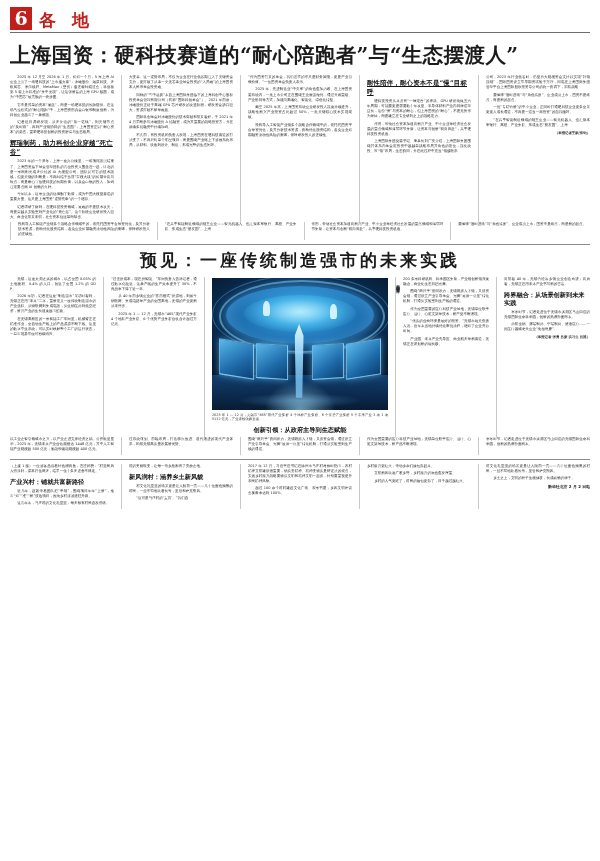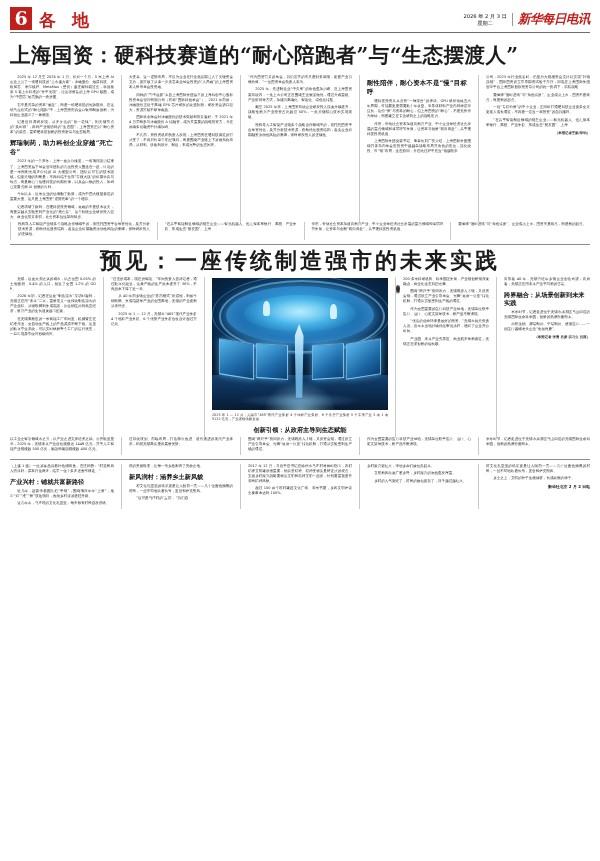--- a/index.html
+++ b/index.html
@@ -11,28 +11,28 @@
   .pagenum{background:#c0201c;color:#fff;font-weight:bold;font-size:19px;line-height:22px;width:22px;height:23px;text-align:center;font-family:"DejaVu Serif","Liberation Serif",serif;margin-right:7px;}
   .section-title{color:#c0201c;font-size:17px;font-weight:bold;letter-spacing:5px;font-family:"DejaVu Serif","Liberation Serif",serif;line-height:20px;text-align:center;}
   .mh-right{margin-left:auto;display:flex;align-items:center;gap:5px;padding-bottom:2px;}
   .mh-date{font-size:5.2px;line-height:6.5px;text-align:center;color:#111;}
   .mh-sep{width:1px;height:13px;background:#999;}
   .mh-logo{color:#c0201c;font-size:12.5px;font-weight:bold;font-family:"DejaVu Serif","Liberation Serif",serif;font-style:italic;letter-spacing:-0.5px;}
   .rule{height:1px;background:#6d6d6d;margin-top:2px;}
 
   
   .headline1{text-align:left;font-family:"DejaVu Serif","Liberation Serif",serif;font-weight:bold;font-size:20.5px;letter-spacing:0.4px;color:#1b1b1b;margin:10px 0 8px;line-height:24px;}
-  .headline2{text-align:center;font-family:"DejaVu Serif","Liberation Serif",serif;font-weight:bold;font-size:22px;letter-spacing:3px;color:#1b1b1b;margin:3px 0 6px;line-height:22px;}
+  .headline2{text-align:center;font-family:"DejaVu Serif","Liberation Serif",serif;font-weight:bold;font-size:17px;letter-spacing:3px;color:#1b1b1b;margin:3px 0 6px;line-height:22px;}
 
   
   .cols{display:flex;gap:7px;align-items:stretch;}
   .col{flex:1;min-width:0;}
   .p{font-size:3.55px;line-height:5.05px;text-align:justify;text-justify:inter-ideograph;color:#2b2b2b;margin:0 0 2.4px;text-indent:7.2px;font-family:"DejaVu Sans","Liberation Sans",sans-serif;word-break:break-all;}
   .p.noind{text-indent:0;}
-  .sub{font-family:"DejaVu Serif","Liberation Serif",serif;font-weight:bold;font-size:6.4px;line-height:8.6px;color:#141414;margin:4px 0 3px;letter-spacing:0.2px;}
+  .sub{font-family:"DejaVu Serif","Liberation Serif",serif;font-weight:bold;font-size:6.4px;line-height:8.6px;color:#141414;margin:4px 0 3px;letter-spacing:0.2px;text-decoration:underline;}
   .credit{font-size:3.4px;line-height:4.8px;text-align:right;color:#333;margin:3px 0 0;font-weight:bold;}
 
   .vdiv{width:1px;background:#c9c9c9;align-self:stretch;}
 
   
   .photo-wrap{position:relative;margin:1px 0 3px;}
   .photo{width:100%;height:132px;position:relative;overflow:hidden;background:#06182f;}
   .ph-sky{position:absolute;inset:0;background:
      radial-gradient(ellipse 70% 46% at 50% 30%, #2f8fd6 0%, #15517f 38%, #0a2d52 65%, #061a31 100%);}
   .ph-dome{position:absolute;left:8%;top:6%;width:84%;height:44%;border-radius:50%;
@@ -72,28 +72,20 @@
   .band{height:1px;background:#8c8c8c;margin:4px 0;}
 </style>
 </head>
 <body>
 
 <div class="page">
 
   <div class="masthead">
     <div class="pagenum">6</div>
     <div class="section-title">各 地</div>
-    <div class="mh-right">
-      <div>
-        <div class="mh-date">2026 年 2 月 3 日</div>
-        <div class="mh-date">星期二</div>
-      </div>
-      <div class="mh-sep"></div>
-      <div class="mh-logo">新华每日电讯</div>
-    </div>
   </div>
   <div class="rule"></div>
 
   <div class="headline1">上海国资：硬科技赛道的“耐心陪跑者”与“生态摆渡人”</div>
 
   <div class="cols">
 
     <div class="col">
       <p class="p">2025 年 12 月至 2026 年 1 月，短短一个月，5 家上海 AI 企业上演了一场硬科技的“上市接力赛”：沐曦股份、燧原科技、天数智芯、摩尔线程、MetaMax（壁仞）接连敲钟或过会，科创板第 5 套上市标准的“集中兑现”，让这张新晋的上海 GPU 版图，成为“中国芯”最亮眼的一块拼图。</p>
       <p class="p">它不是简单的资本“输血”，而是一场硬科技的长跑陪伴。在这场马拉松式的“耐心陪跑”中，上海国资用真金白银和制度创新，为科创企业趟出了一条新路。</p>

